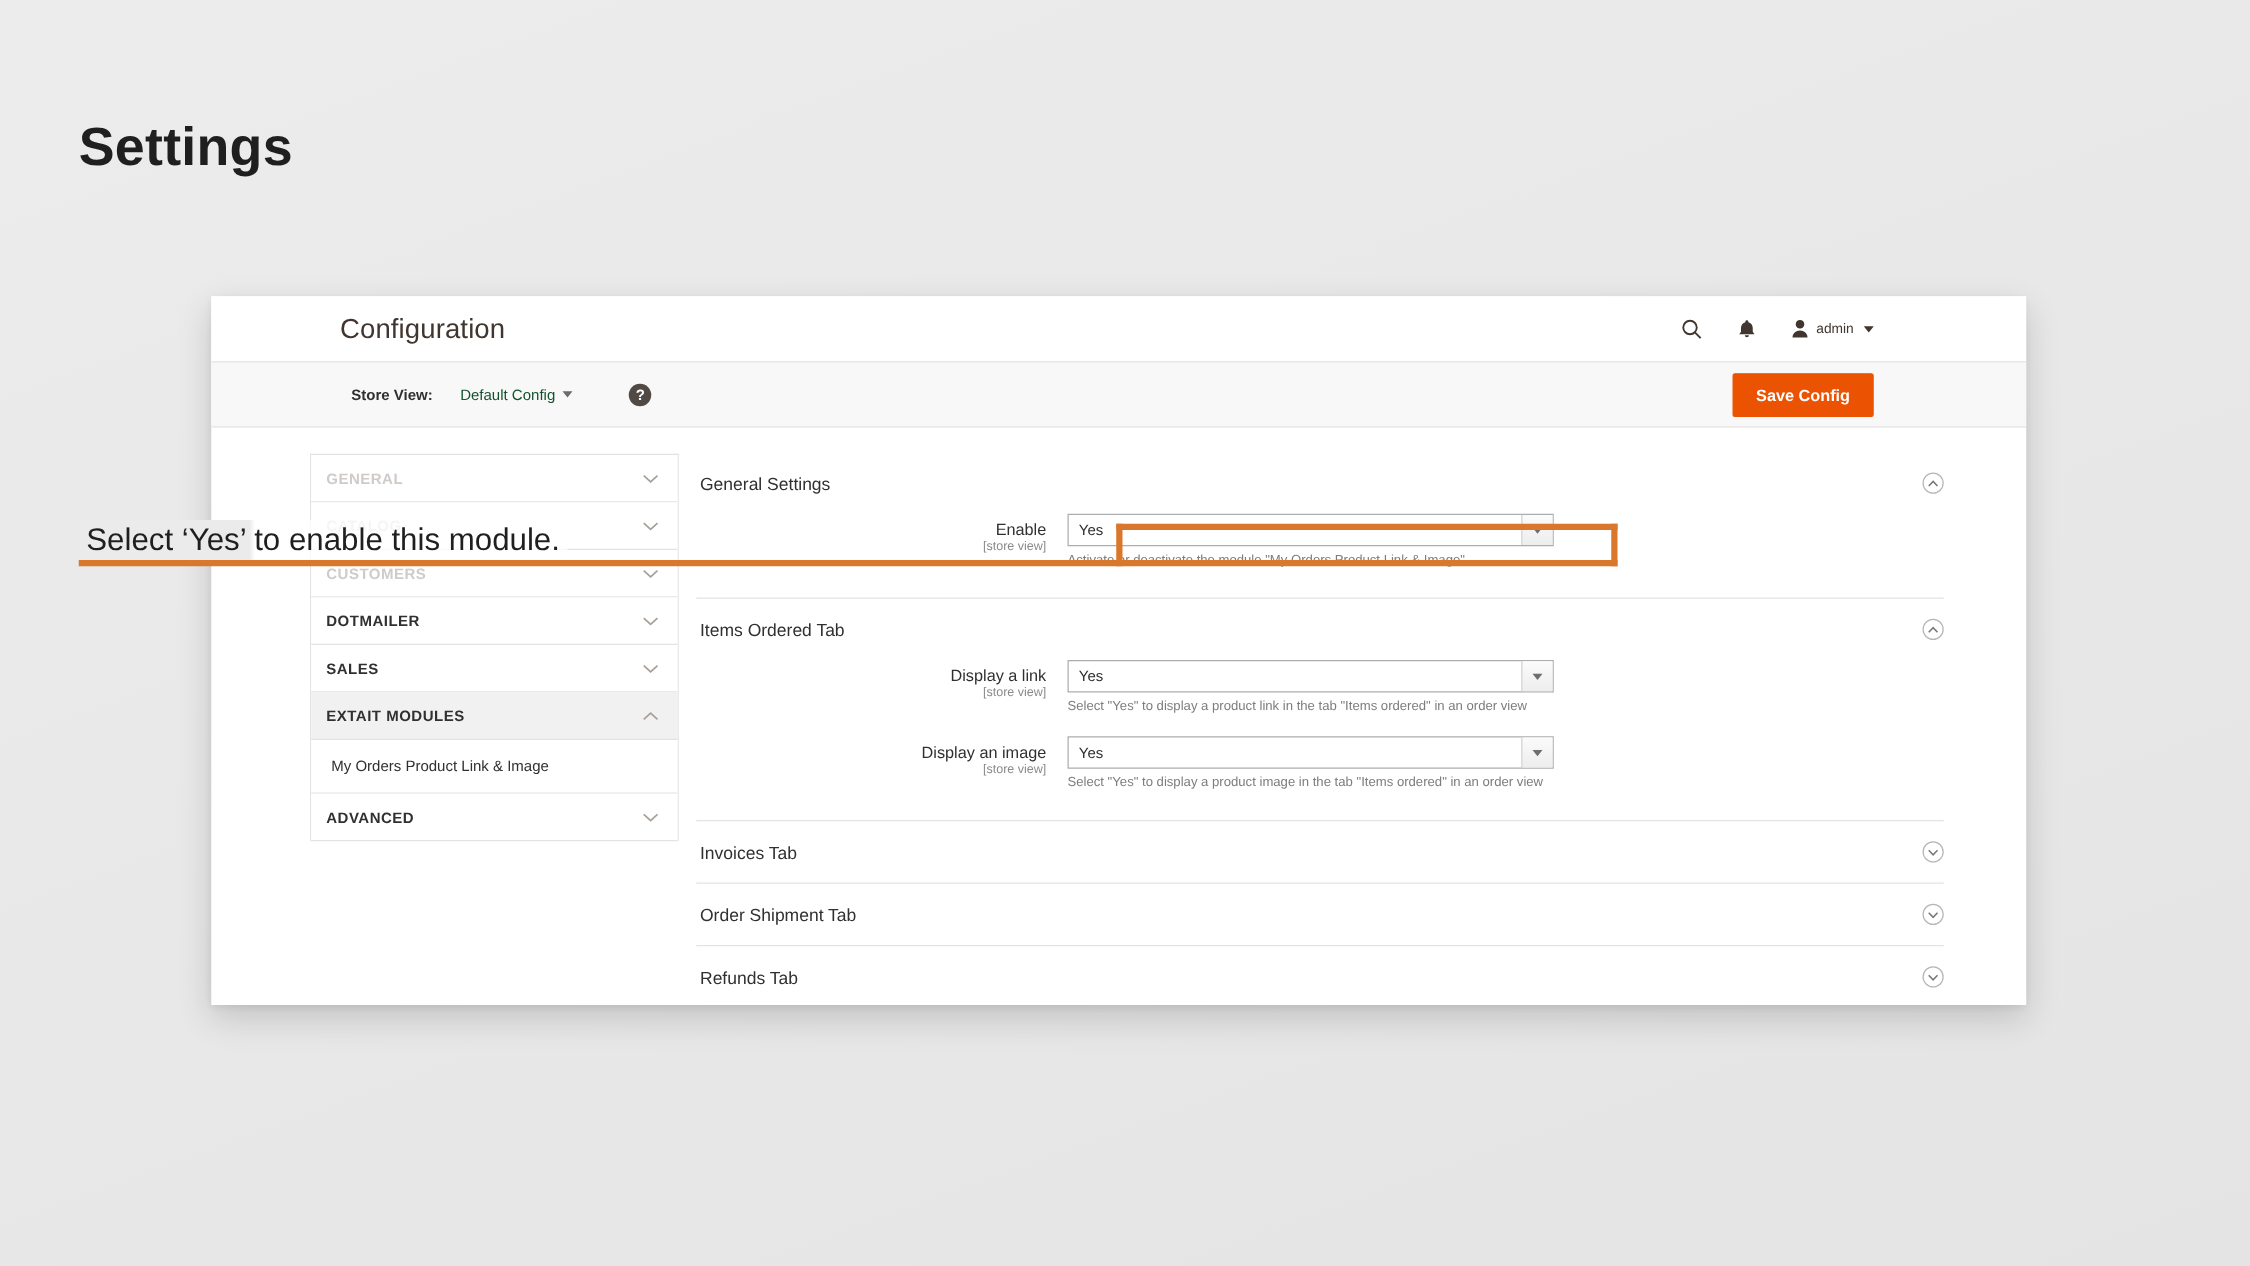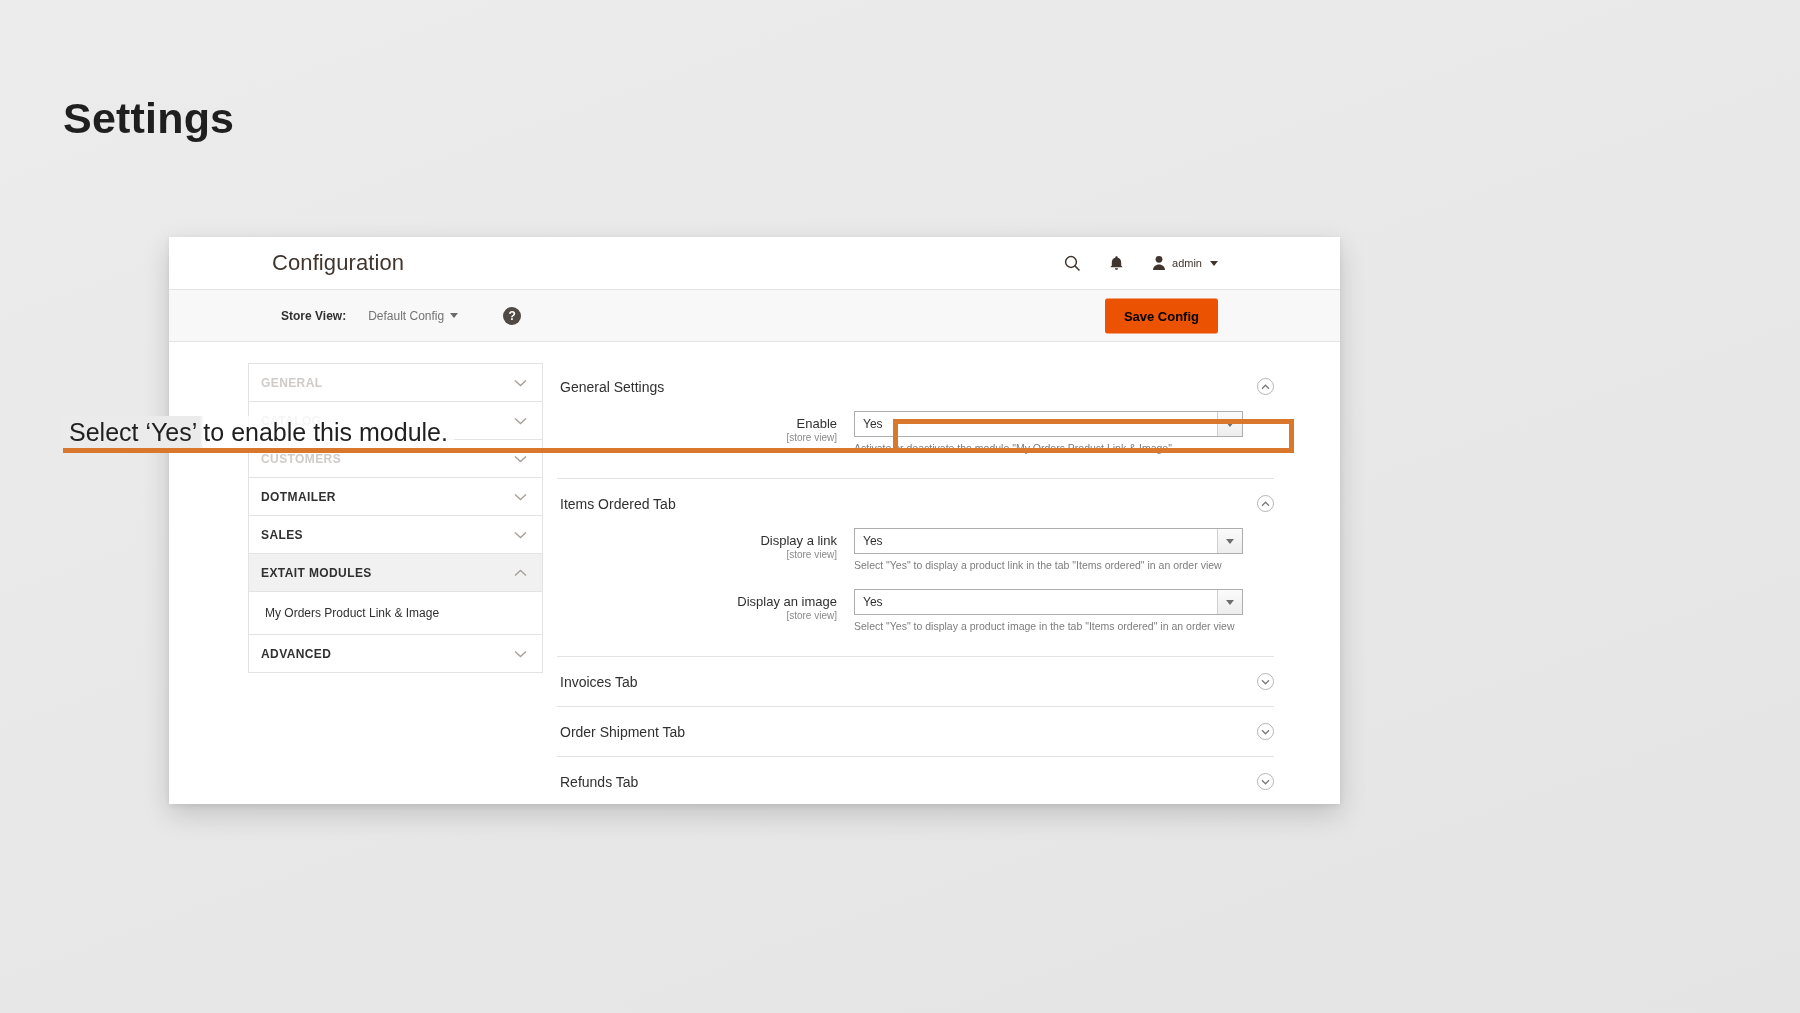--- a/index.html
+++ b/index.html
@@ -16,21 +16,21 @@
   .page-title{
     position:absolute; left:63px; top:78px;
     font-size:43px; font-weight:bold; color:#1f1f1f;
     letter-spacing:.2px;
     margin-top:16px;
   }
 
   
   .window{
     position:absolute; left:169px; top:237px;
-    width:1171px; height:567px;
+    width:1452px; height:567px;
     background:#ffffff;
     box-shadow:0 10px 26px rgba(0,0,0,.16), 0 2px 6px rgba(0,0,0,.07);
     overflow:hidden;
   }
 
   
   .adminbar{
     position:relative; height:52px; background:#ffffff;
     border-bottom:1px solid #ffffff;
     display:flex; align-items:center;
@@ -55,33 +55,33 @@
   }
 
   
   .storestrip{
     position:relative;
     height:53px; background:#f8f8f8;
     border-top:1px solid #e3e3e3; border-bottom:1px solid #e3e3e3;
     display:flex; align-items:center;
   }
   .sv-label{ margin-left:112px; font-size:12px; font-weight:bold; color:#303030; }
-  .sv-value{ margin-left:22px; font-size:12px; color:#737373; display:flex; align-items:center; gap:6px; }
+  .sv-value{ margin-left:22px; font-size:12px; color:#14532d; display:flex; align-items:center; gap:6px; }
   .sv-caret{
     width:0;height:0;border-left:4px solid transparent;border-right:4px solid transparent;
     border-top:5px solid #6b6b6b;
   }
   .help-dot{
     margin-left:45px; width:18px;height:18px;border-radius:50%;
     background:#514943; color:#fff; font-size:12px; font-weight:bold;
     display:flex;align-items:center;justify-content:center;
   }
   .save-btn{
     position:absolute; right:122px; top:50%; transform:translateY(-50%);
-    background:#eb5202; color:#000000; border:1px solid #eb5202;
+    background:#eb5202; color:#ffffff; border:1px solid #eb5202;
     font-size:13px; font-weight:bold; font-family:"Liberation Sans",sans-serif;
     padding:9px 18px; cursor:pointer; border-radius:2px;
   }
 
   
   .wrap{ display:flex; }
   .sidebar{
     width:295px; margin-left:79px; margin-top:21px;
     border:1px solid #e3e3e3; border-bottom:none; background:#fff;
     align-self:flex-start;

